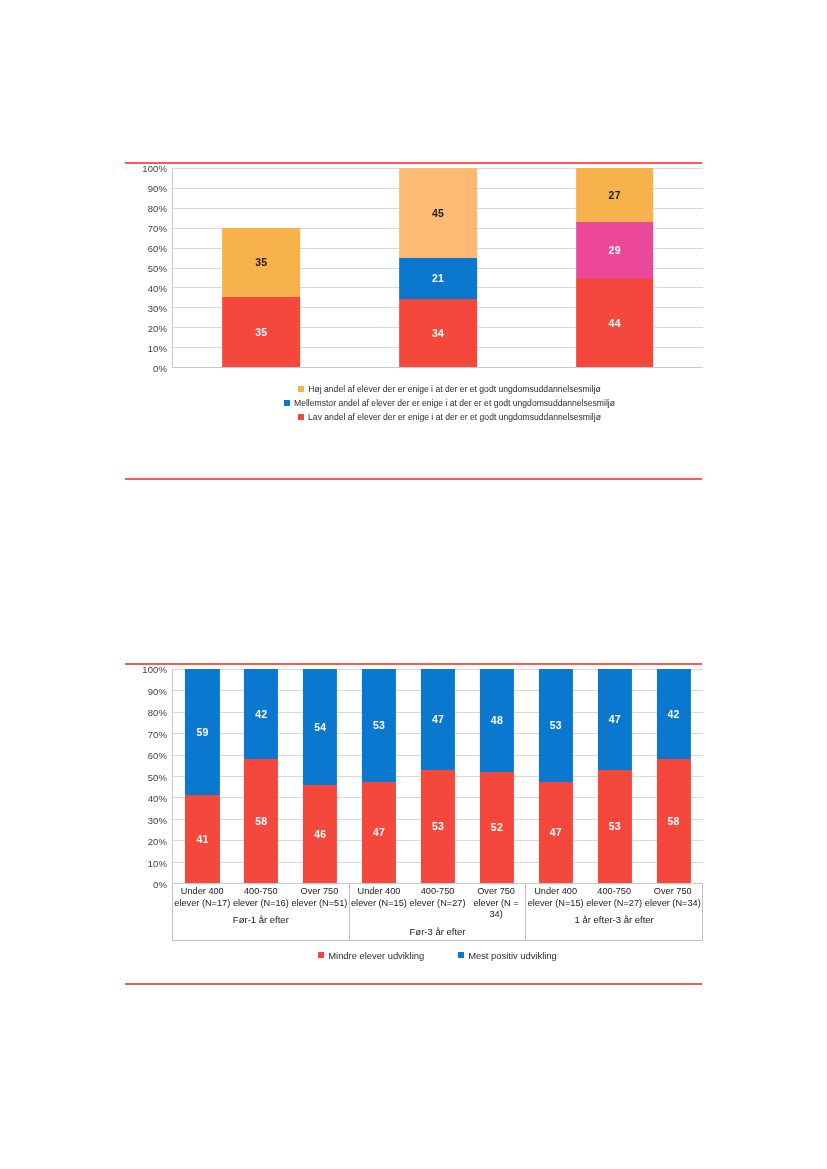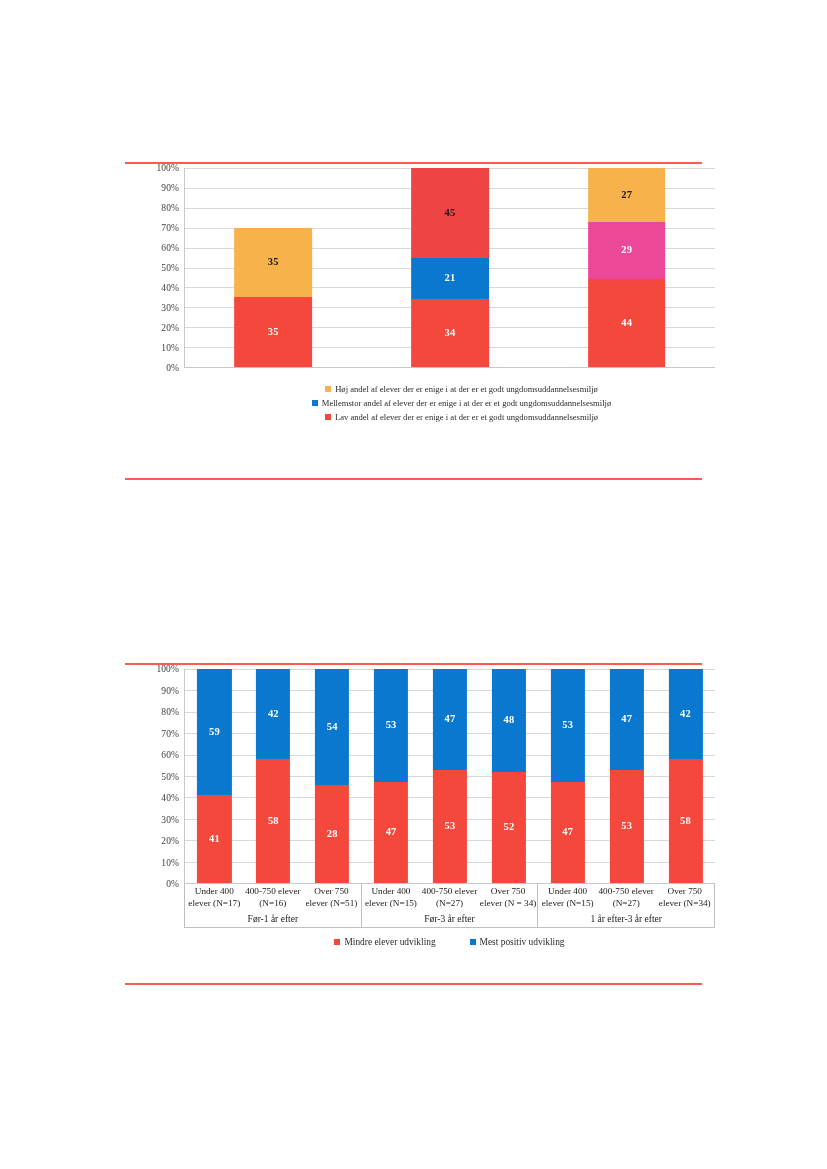--- a/index.html
+++ b/index.html
@@ -31,23 +31,22 @@
     background: #FF5A52;
   }
   #rule-top-1    { top: 162px; }
   #rule-bottom-1 { top: 478px; }
   #rule-top-2    { top: 663px; }
   #rule-bottom-2 { top: 983px; }
 
   
   .figure {
     position: absolute;
-    left: 138px;
+    left: 126px;
     width: 577px;
-    font-family: Liberation Serif, serif;
   }
   #figure-1 { top: 168px; height: 305px; }
   #figure-2 { top: 669px; height: 310px; }
 
   
   .plot-row {
     position: relative;
     display: flex;
     align-items: stretch;
   }
@@ -253,21 +252,21 @@
               </div>
             </div>
             <div class="bar-slot">
               <div class="bar" style="width: 44%;">
                 <div class="seg" style="background: rgb(244, 72, 60); height: 34%;">
                   <span class="seg-label lbl-light">34</span>
                 </div>
                 <div class="seg" style="background: rgb(11, 120, 208); height: 21%;">
                   <span class="seg-label lbl-light">21</span>
                 </div>
-                <div class="seg" style="background: #ef4444; height: 45%;">
+                <div class="seg" style="background: #fdba74; height: 45%;">
                   <span class="seg-label lbl-dark">45</span>
                 </div>
               </div>
             </div>
             <div class="bar-slot">
               <div class="bar" style="width: 44%;">
                 <div class="seg" style="background: rgb(244, 72, 60); height: 44%;">
                   <span class="seg-label lbl-light">44</span>
                 </div>
                 <div class="seg" style="background: #ec4899; height: 29%;">
@@ -345,21 +344,21 @@
                   <span class="seg-label lbl-light">58</span>
                 </div>
                 <div class="seg" style="background: rgb(11, 120, 208); height: 42%;">
                   <span class="seg-label lbl-light">42</span>
                 </div>
               </div>
             </div>
             <div class="bar-slot">
               <div class="bar" style="width: 58%;">
                 <div class="seg" style="background: rgb(244, 72, 60); height: 46%;">
-                  <span class="seg-label lbl-light">28</span>
+                  <span class="seg-label lbl-light">46</span>
                 </div>
                 <div class="seg" style="background: rgb(11, 120, 208); height: 54%;">
                   <span class="seg-label lbl-light">54</span>
                 </div>
               </div>
             </div>
             <div class="bar-slot">
               <div class="bar" style="width: 58%;">
                 <div class="seg" style="background: rgb(244, 72, 60); height: 47%;">
                   <span class="seg-label lbl-light">47</span>

